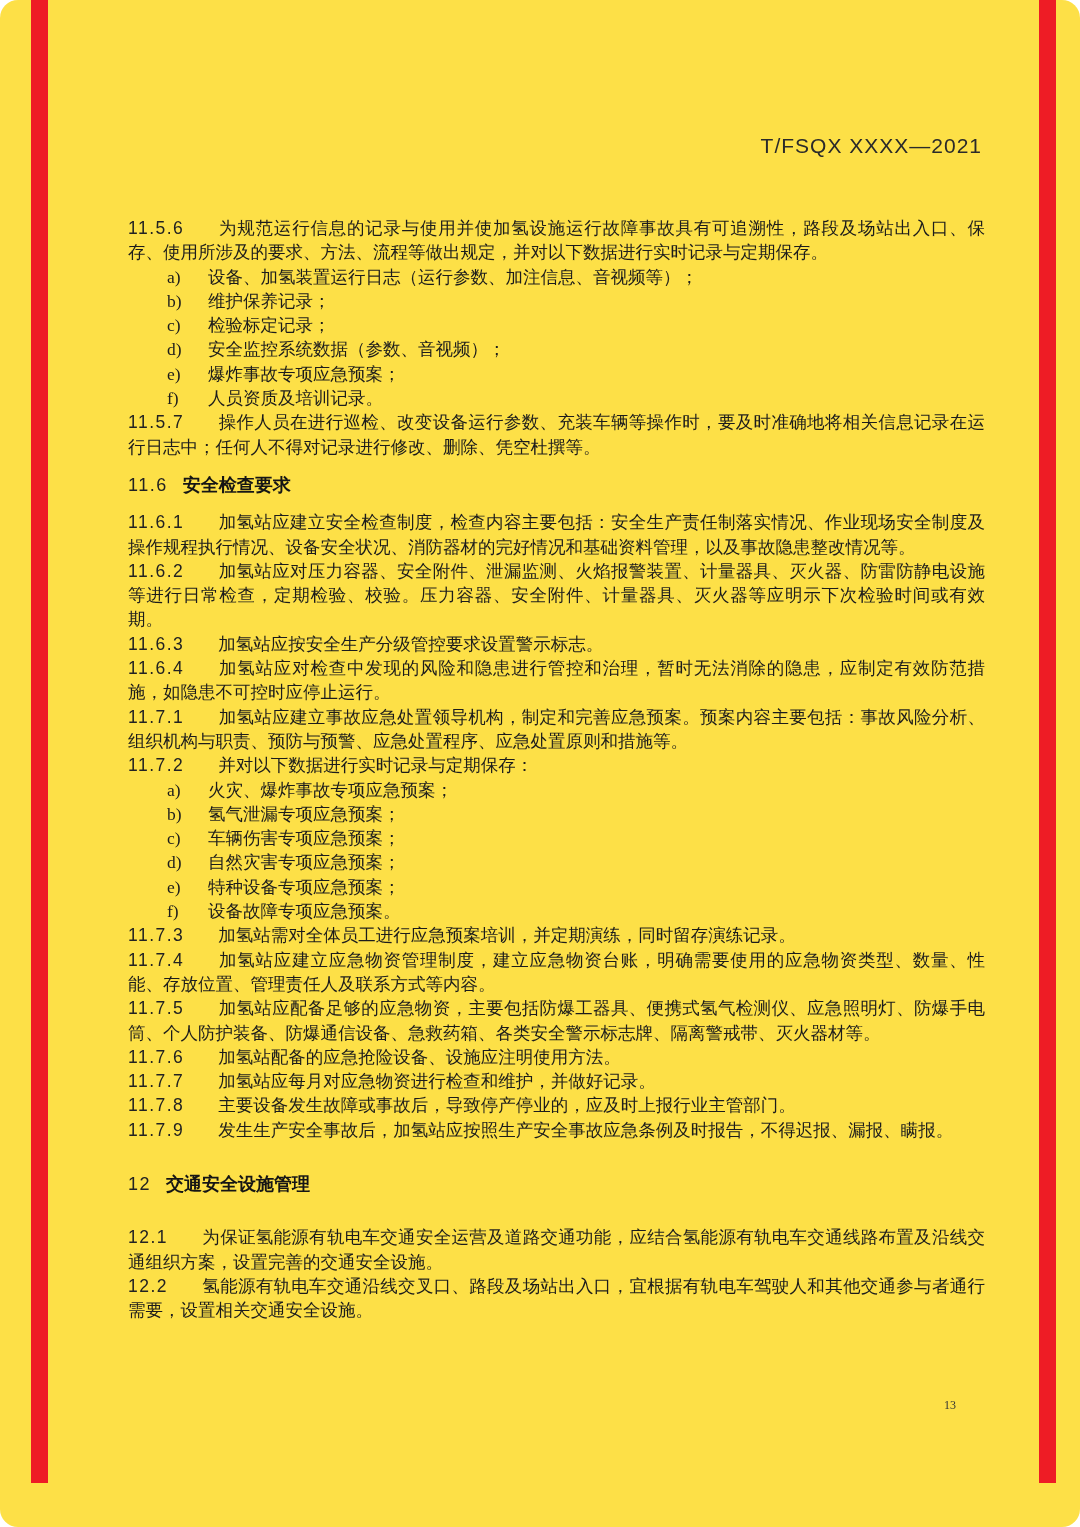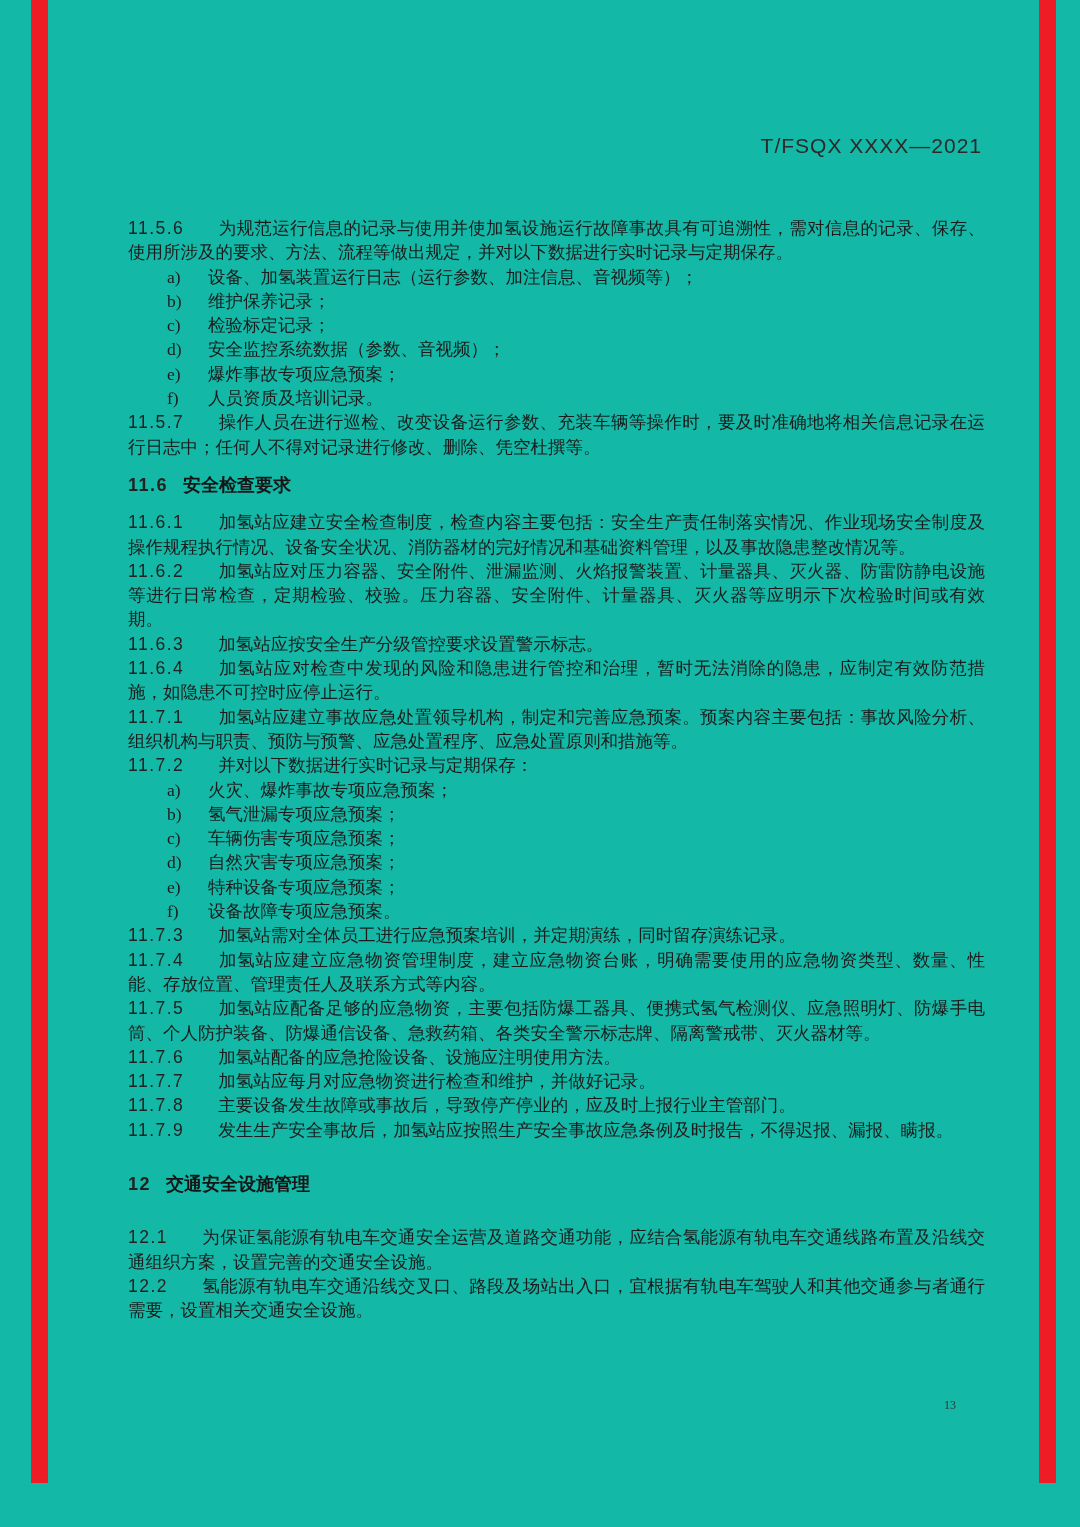--- a/index.html
+++ b/index.html
@@ -1,22 +1,23 @@
 <!DOCTYPE html>
 <html lang="zh"><head>
 <meta charset="utf-8">
 <style>
   html,body{margin:0;padding:0;background:#ffffff;}
   #page{
     position:relative;
     width:1080px;height:1527px;
-    background:#14b8a6;
+    background:#fde047;
     overflow:hidden;
     font-family:"Liberation Serif","DejaVu Serif",serif;
     color:#1c1c1c;
+    border-radius:18px;
   }
   .edge-marker{
     position:absolute;top:0;width:17px;height:1483px;
     background:#ee1c25;
   }
   .edge-left{left:31px;}
   .edge-right{left:1039px;}
   .doc-header{
     position:absolute;top:134px;right:98px;
     font-family:"Liberation Sans","DejaVu Sans",sans-serif;
@@ -39,21 +40,21 @@
   }
   .heading{
     font-family:"Liberation Sans","DejaVu Sans",sans-serif;
     font-weight:bold;
     font-size:18px;
     text-align:left;
     color:#151515;
   }
   .heading.sub{margin:14px 0 13px 0;}
   .heading.top{margin:30px 0 29px 0;}
-  .heading .cnum{font-weight:bold;letter-spacing:1.5px;margin-right:15px;}
+  .heading .cnum{font-weight:normal;letter-spacing:1.5px;margin-right:15px;}
   .list-item{
     position:relative;
     padding-left:80px;
     text-align:left;
   }
   .li-label{
     position:absolute;left:39px;top:0;
     font-family:"Liberation Serif","DejaVu Serif",serif;
   }
   .page-number{
@@ -65,21 +66,21 @@
 </head>
 <body>
 
 <div id="page" style="color: rgb(28, 28, 28);">
   <div class="edge-marker edge-left" style="background: rgb(238, 28, 37);"></div>
   <div class="edge-marker edge-right" style="background: rgb(238, 28, 37);"></div>
 
   <div class="doc-header">T/FSQX XXXX—2021</div>
 
   <div class="content">
-      <p class="clause"><span class="cnum">11.5.6</span><span>为规范运行信息的记录与使用并使加氢设施运行故障事故具有可追溯性，需对信息的记录、保存、使用所涉及的要求、方法、流程等做出规定，并对以下数据进行实时记录与定期保存。</span></p>
+      <p class="clause"><span class="cnum">11.5.6</span><span>为规范运行信息的记录与使用并使加氢设施运行故障事故具有可追溯性，路段及场站出入口、保存、使用所涉及的要求、方法、流程等做出规定，并对以下数据进行实时记录与定期保存。</span></p>
       <p class="list-item"><span class="li-label">a)</span><span>设备、加氢装置运行日志（运行参数、加注信息、音视频等）；</span></p>
       <p class="list-item"><span class="li-label">b)</span><span>维护保养记录；</span></p>
       <p class="list-item"><span class="li-label">c)</span><span>检验标定记录；</span></p>
       <p class="list-item"><span class="li-label">d)</span><span>安全监控系统数据（参数、音视频）；</span></p>
       <p class="list-item"><span class="li-label">e)</span><span>爆炸事故专项应急预案；</span></p>
       <p class="list-item"><span class="li-label">f)</span><span>人员资质及培训记录。</span></p>
       <p class="clause"><span class="cnum">11.5.7</span><span>操作人员在进行巡检、改变设备运行参数、充装车辆等操作时，要及时准确地将相关信息记录在运行日志中；任何人不得对记录进行修改、删除、凭空杜撰等。</span></p>
       <p class="heading sub"><span class="cnum">11.6</span><span>安全检查要求</span></p>
       <p class="clause"><span class="cnum">11.6.1</span><span>加氢站应建立安全检查制度，检查内容主要包括：安全生产责任制落实情况、作业现场安全制度及操作规程执行情况、设备安全状况、消防器材的完好情况和基础资料管理，以及事故隐患整改情况等。</span></p>
       <p class="clause"><span class="cnum">11.6.2</span><span>加氢站应对压力容器、安全附件、泄漏监测、火焰报警装置、计量器具、灭火器、防雷防静电设施等进行日常检查，定期检验、校验。压力容器、安全附件、计量器具、灭火器等应明示下次检验时间或有效期。</span></p>

